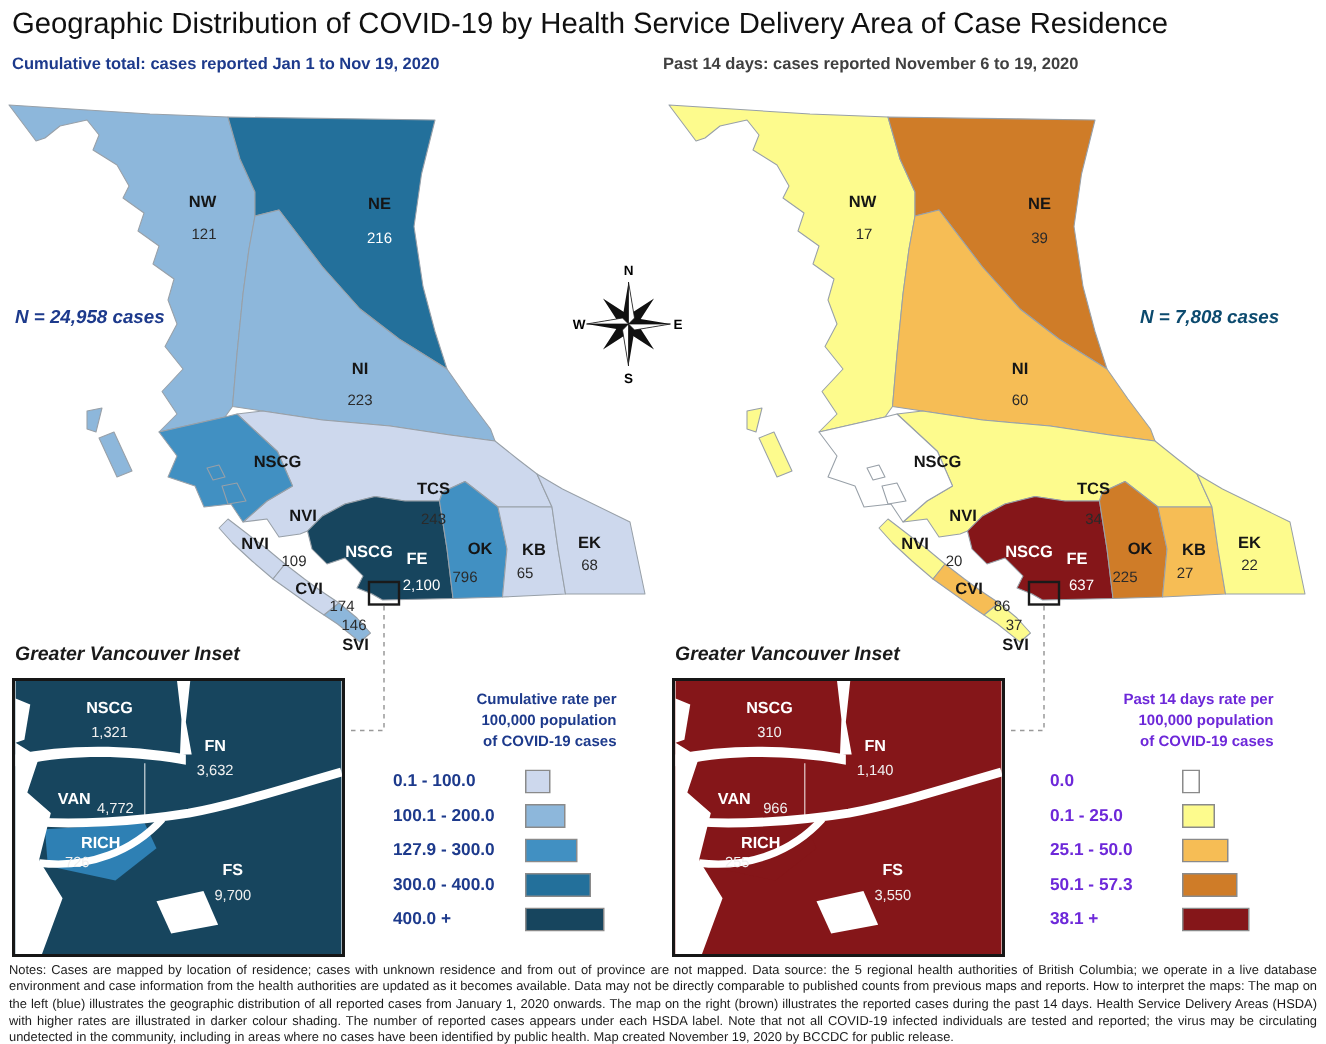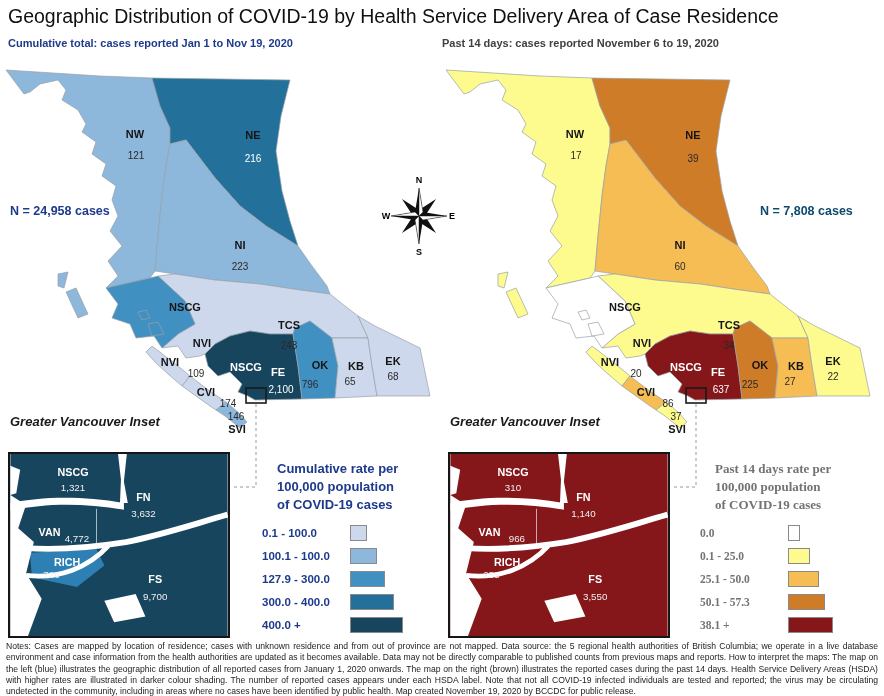--- a/index.html
+++ b/index.html
@@ -2,46 +2,46 @@
 <html><head>
 <meta charset="utf-8">
 <style>
   html,body{margin:0;padding:0;background:#fff;}
   .canvas{position:relative;width:880px;height:696px;background:#fff;overflow:hidden;
           font-family:"Liberation Sans",sans-serif;}
   .title{position:absolute;left:8px;top:5px;font-size:19.5px;color:#101010;white-space:nowrap;}
   .sub{position:absolute;top:37px;font-weight:700;font-size:11px;white-space:nowrap;}
   .sub-left{left:8px;color:#1d3a8c;}
   .sub-right{left:442px;color:#404040;}
-  .ntotal{position:absolute;top:204px;font-weight:600;font-size:12.5px;white-space:nowrap;}
+  .ntotal{position:absolute;top:204px;font-weight:600;font-size:12.5px;white-space:nowrap;font-style:italic;}
   .ntotal-left{left:10px;color:#1d3a8c;}
   .ntotal-right{left:760px;color:#0c4a6e;}
   .mapsvg{position:absolute;top:66px;width:440px;height:430px;}
   .mapsvg-left{left:0;}
   .mapsvg-right{left:440px;}
   .mapsvg path.region{stroke:#98a0a8;stroke-width:.7;stroke-linejoin:round;}
   .map-code{font-family:"Liberation Sans",sans-serif;font-size:11px;font-weight:700;fill:#151515;text-anchor:middle;}
   .map-val{font-family:"Liberation Sans",sans-serif;font-size:10px;fill:#2a2a2a;text-anchor:middle;}
   .wtxt{fill:#ffffff !important;}
   .compass{position:absolute;left:381px;top:174px;}
   .cletter{font-family:"Liberation Sans",sans-serif;font-size:9px;font-weight:700;fill:#000;text-anchor:middle;}
-  .inset-title{position:absolute;top:414px;font-style:italic;font-weight:700;font-size:13px;color:#1a1a1a;white-space:nowrap;}
+  .inset-title{position:absolute;top:428px;font-style:italic;font-weight:700;font-size:13px;color:#1a1a1a;white-space:nowrap;}
   .inset-title-left{left:10px;}
   .inset-title-right{left:450px;}
   .inset-box{position:absolute;top:452px;width:222px;height:186px;border:2px solid #161616;box-sizing:border-box;}
   .inset-box-left{left:8px;}
   .inset-box-right{left:448px;}
   .inset-code{font-family:"Liberation Sans",sans-serif;font-size:11px;font-weight:700;fill:#fff;text-anchor:middle;}
   .inset-val{font-family:"Liberation Sans",sans-serif;font-size:10px;fill:#f0f0f0;text-anchor:middle;}
   .legend{position:absolute;top:460px;width:164px;}
   .legend-left{left:262px;}
   .legend-right{left:700px;}
-  .lg-title{width:134px;margin:0 auto 11px auto;text-align:left;font-weight:700;font-size:13px;line-height:1.4;}
+  .lg-title{width:134px;margin:0 auto 11px auto;text-align:right;font-weight:700;font-size:10px;line-height:1.4;}
   .legend-left .lg-title,.legend-left .lg-label{color:#1d3a8c;}
-  .legend-right .lg-title,.legend-right .lg-label{color:#737373;font-family:Liberation Serif, serif;}
+  .legend-right .lg-title,.legend-right .lg-label{color:#6d28d9;}
   .lg-row{display:flex;align-items:center;height:15px;margin-bottom:8px;}
   .lg-label{flex:0 0 80px;text-align:left;padding-right:8px;font-weight:700;font-size:11.5px;white-space:nowrap;}
   .lg-row svg{flex:0 0 56px;}
   .lg-row rect{stroke:#8a8a8a;stroke-width:1;}
   .notes{position:absolute;left:6px;top:641px;width:872px;font-size:8.6px;line-height:1.32;
          color:#1c1c1c;text-align:justify;}
 </style>
 </head>
 <body>
 
@@ -213,21 +213,21 @@
       <div>100,000 population</div>
       <div>of COVID-19 cases</div>
     </div>
     <div class="lg-row">
       <span class="lg-label">0.1 - 100.0</span>
       <svg width="56" height="16">
           <rect x="0.5" y="0.5" width="16" height="15" fill="#cdd8ed"></rect>
         </svg>
     </div>
     <div class="lg-row">
-      <span class="lg-label">100.1 - 100.0</span>
+      <span class="lg-label">100.1 - 200.0</span>
       <svg width="56" height="16">
           <rect x="0.5" y="0.5" width="26" height="15" fill="#8db7db"></rect>
         </svg>
     </div>
     <div class="lg-row">
       <span class="lg-label">127.9 - 300.0</span>
       <svg width="56" height="16">
           <rect x="0.5" y="0.5" width="34" height="15" fill="#4190c2"></rect>
         </svg>
     </div>

